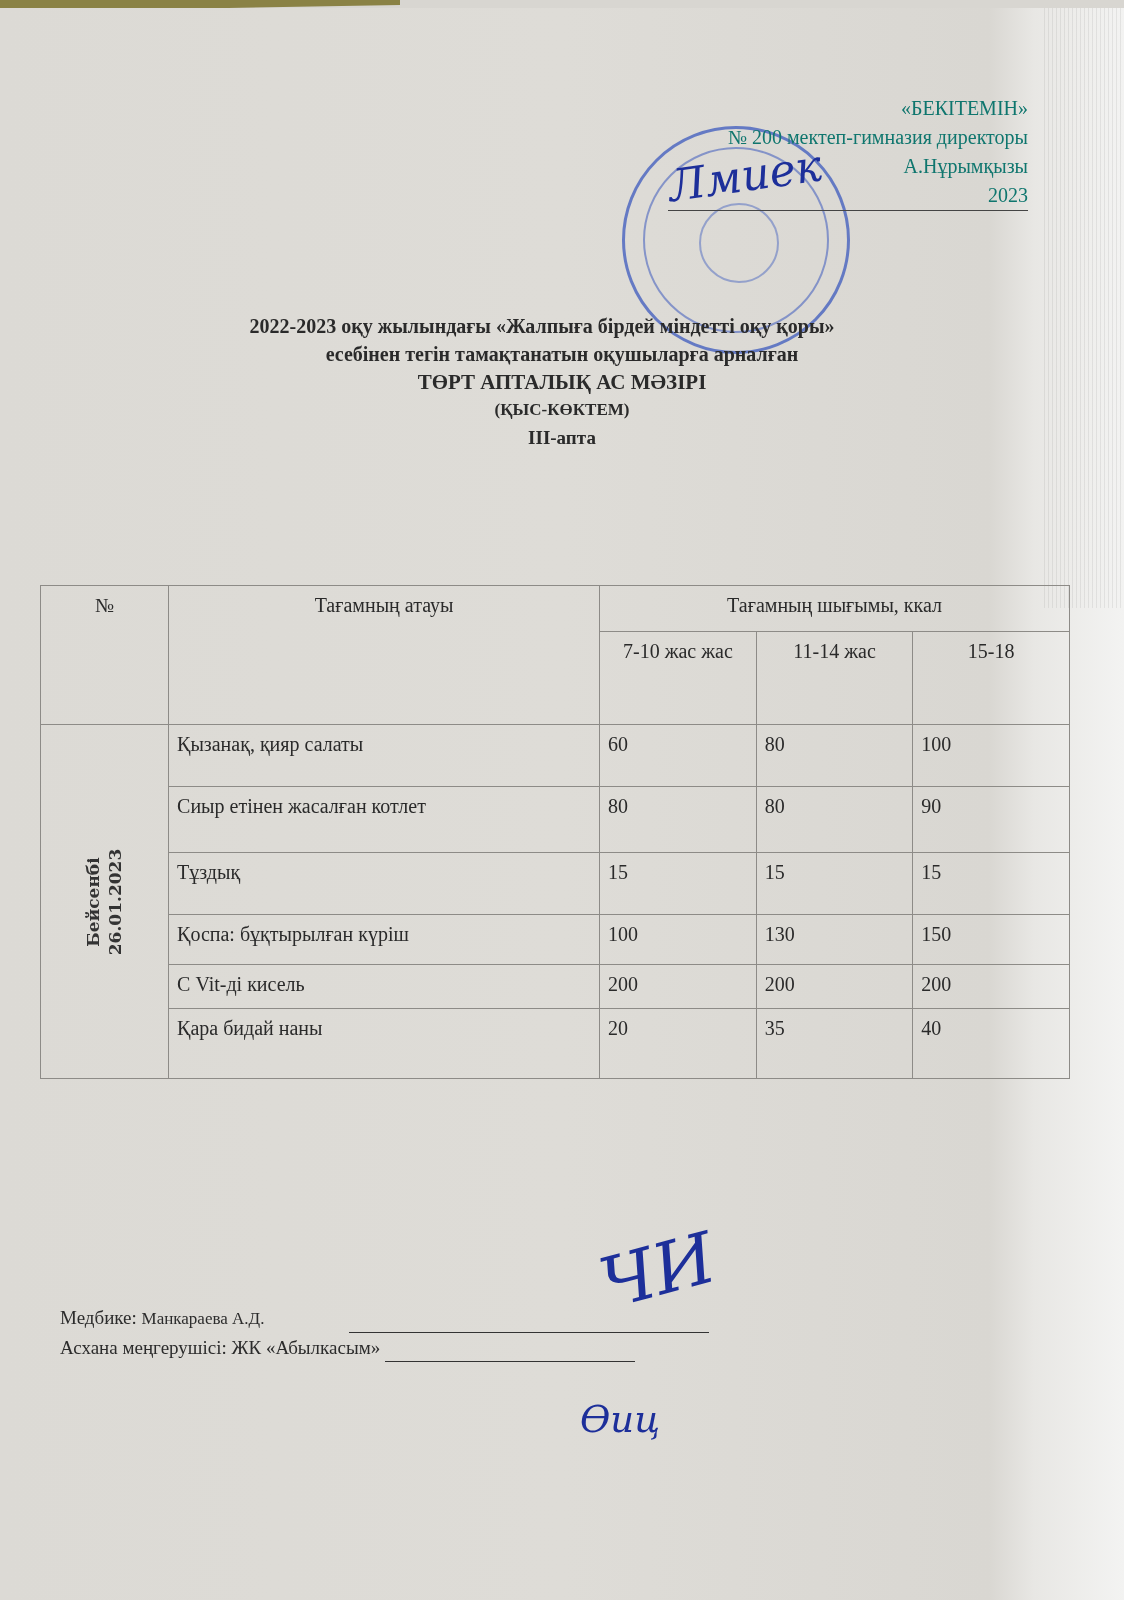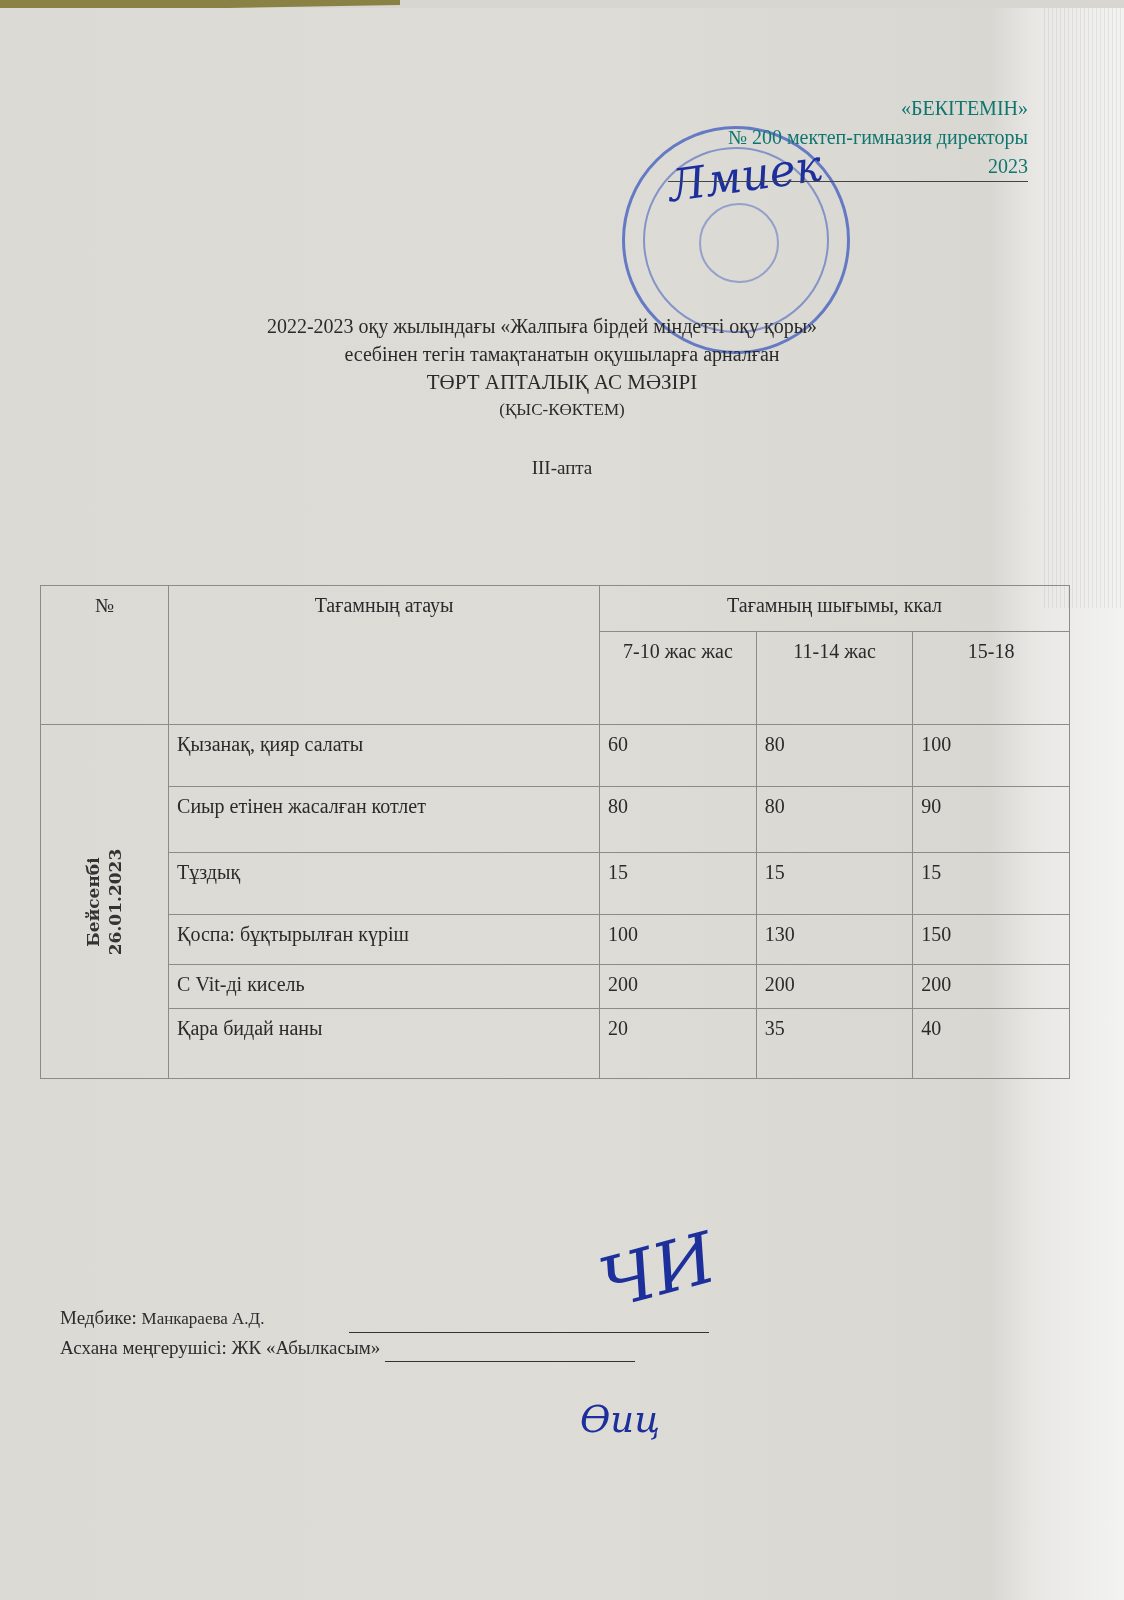--- a/index.html
+++ b/index.html
@@ -24,25 +24,25 @@
   .approve { position:absolute; right:96px; top:94px; text-align:right; font-size:20px; line-height:29px; color:#0f766e; }
   .approve .line { display:block; }
   .approve .date-line { display:inline-block; border-bottom:1px solid #444; width:360px; text-align:right;font-family:Liberation Serif, serif; }
   .stamp {
     position:absolute; left:622px; top:126px; width:228px; height:228px; border-radius:50%;
     border:3px solid rgba(60,90,190,0.75); box-sizing:border-box;
   }
   .stamp::before { content:""; position:absolute; inset:18px; border-radius:50%; border:2px solid rgba(60,90,190,0.55); }
   .stamp::after { content:""; position:absolute; left:74px; top:74px; width:76px; height:76px; border-radius:50%; border:2px solid rgba(60,90,190,0.45); }
   .sig-dir { position:absolute; left:668px; top:150px; font-family:"DejaVu Serif", serif; font-style:italic; font-size:44px; color:#1d2f9a; transform:rotate(-8deg); }
-  .title-block { position:absolute; left:0; width:1124px; top:312px; text-align:center; font-size:20px; line-height:28px; color:#2a2a2a; }
+  .title-block { position:absolute; left:0; width:1124px; top:312px; text-align:center; font-size:20px; line-height:28px; color:#2a2a2a;font-weight:bold; }
   .title-block .l1 { margin-left:-40px; }
   .title-block .big { font-size:21px; }
   .title-block .small { font-size:17px; }
-  .title-block .week { margin-top:30px; font-size:19px; }
+  .title-block .week { font-size:19px; }
   table.menu {
     position:absolute; left:40px; top:585px; width:1030px; border-collapse:collapse;
     font-size:20px; color:#2a2a2a;
   }
   table.menu td, table.menu th { border:1px solid #8d8b87; vertical-align:top; font-weight:normal; padding:8px 8px; }
   table.menu th { text-align:center; }
   .col-no { width:95px; }
   .col-name { width:360px; }
   .col-v { width:120px; text-align:center !important; }
   .row-h { height:46px; }
@@ -61,20 +61,21 @@
 <div class="page">
   <div class="edge"></div>
 </div>
 
 <div class="stamp"></div>
 <div class="sig-dir">Лмиек</div>
 
 <div class="approve">
   <span class="line">«БЕКІТЕМІН»</span>
   <span class="line">№ 200 мектеп-гимназия директоры</span>
+  <span class="line">А.Нұрымқызы</span>
   <span class="line"><span class="date-line">2023</span></span>
 </div>
 
 <div class="title-block">
   <div class="l1">2022-2023 оқу жылындағы  «Жалпыға бірдей міндетті оқу қоры»</div>
   <div>есебінен тегін тамақтанатын оқушыларға арналған</div>
   <div class="big">ТӨРТ АПТАЛЫҚ АС МӘЗІРІ</div>
   <div class="small">(ҚЫС-КӨКТЕМ)</div>
   <div class="week">III-апта</div>
 </div>

